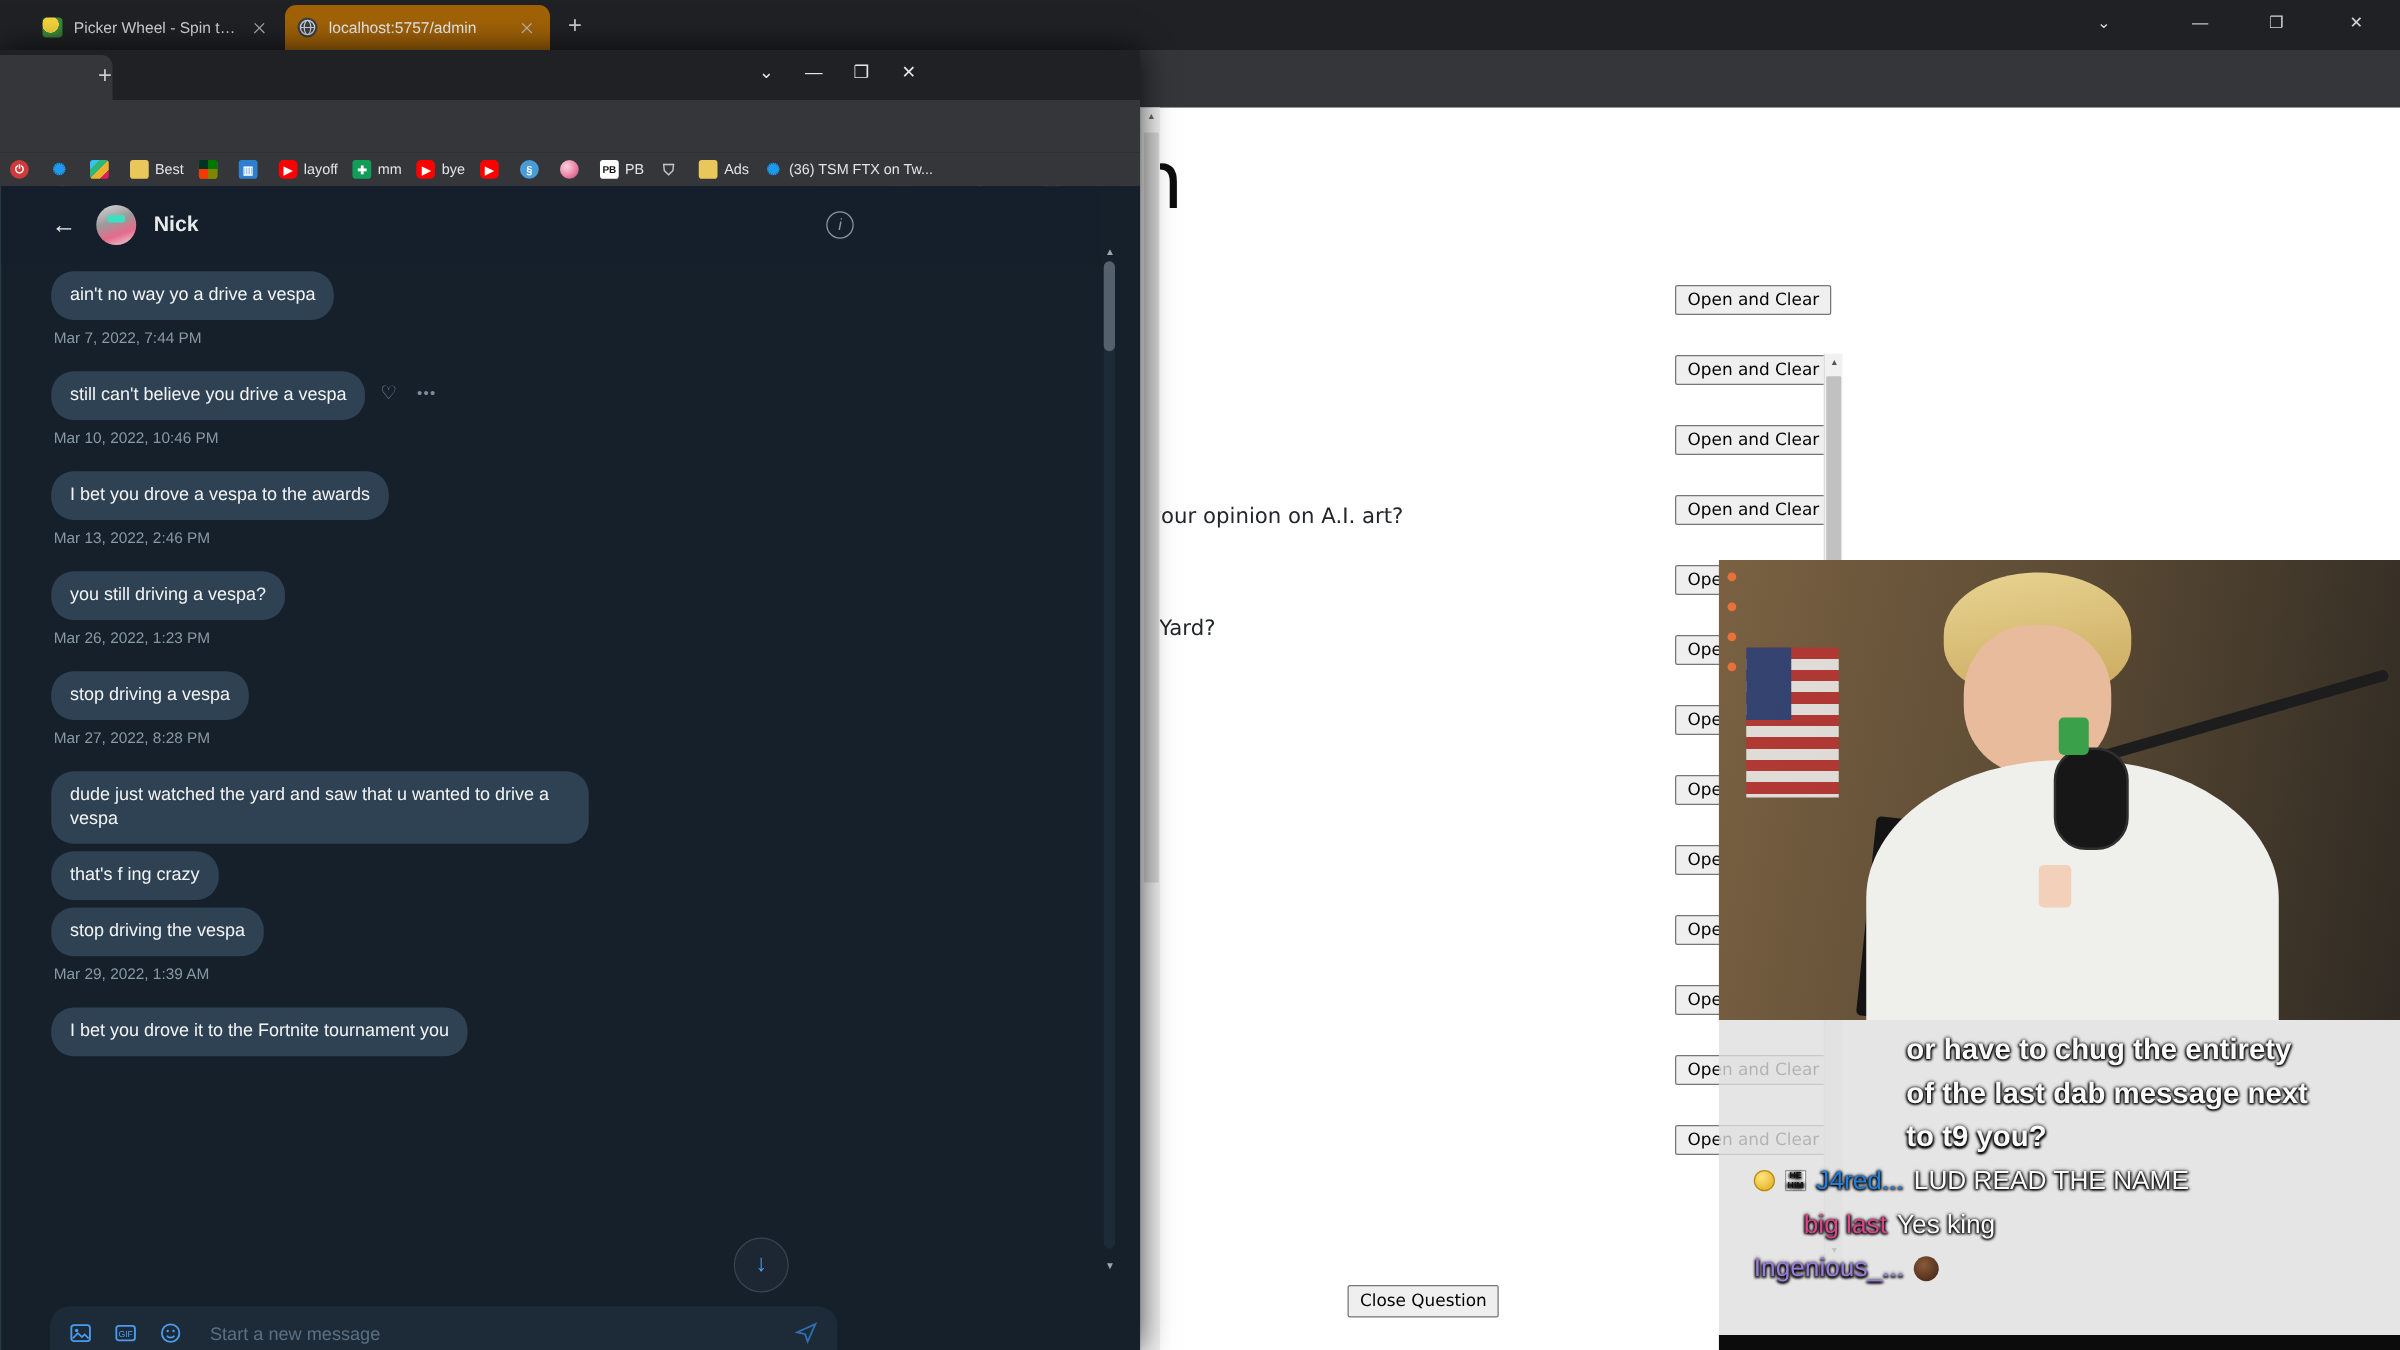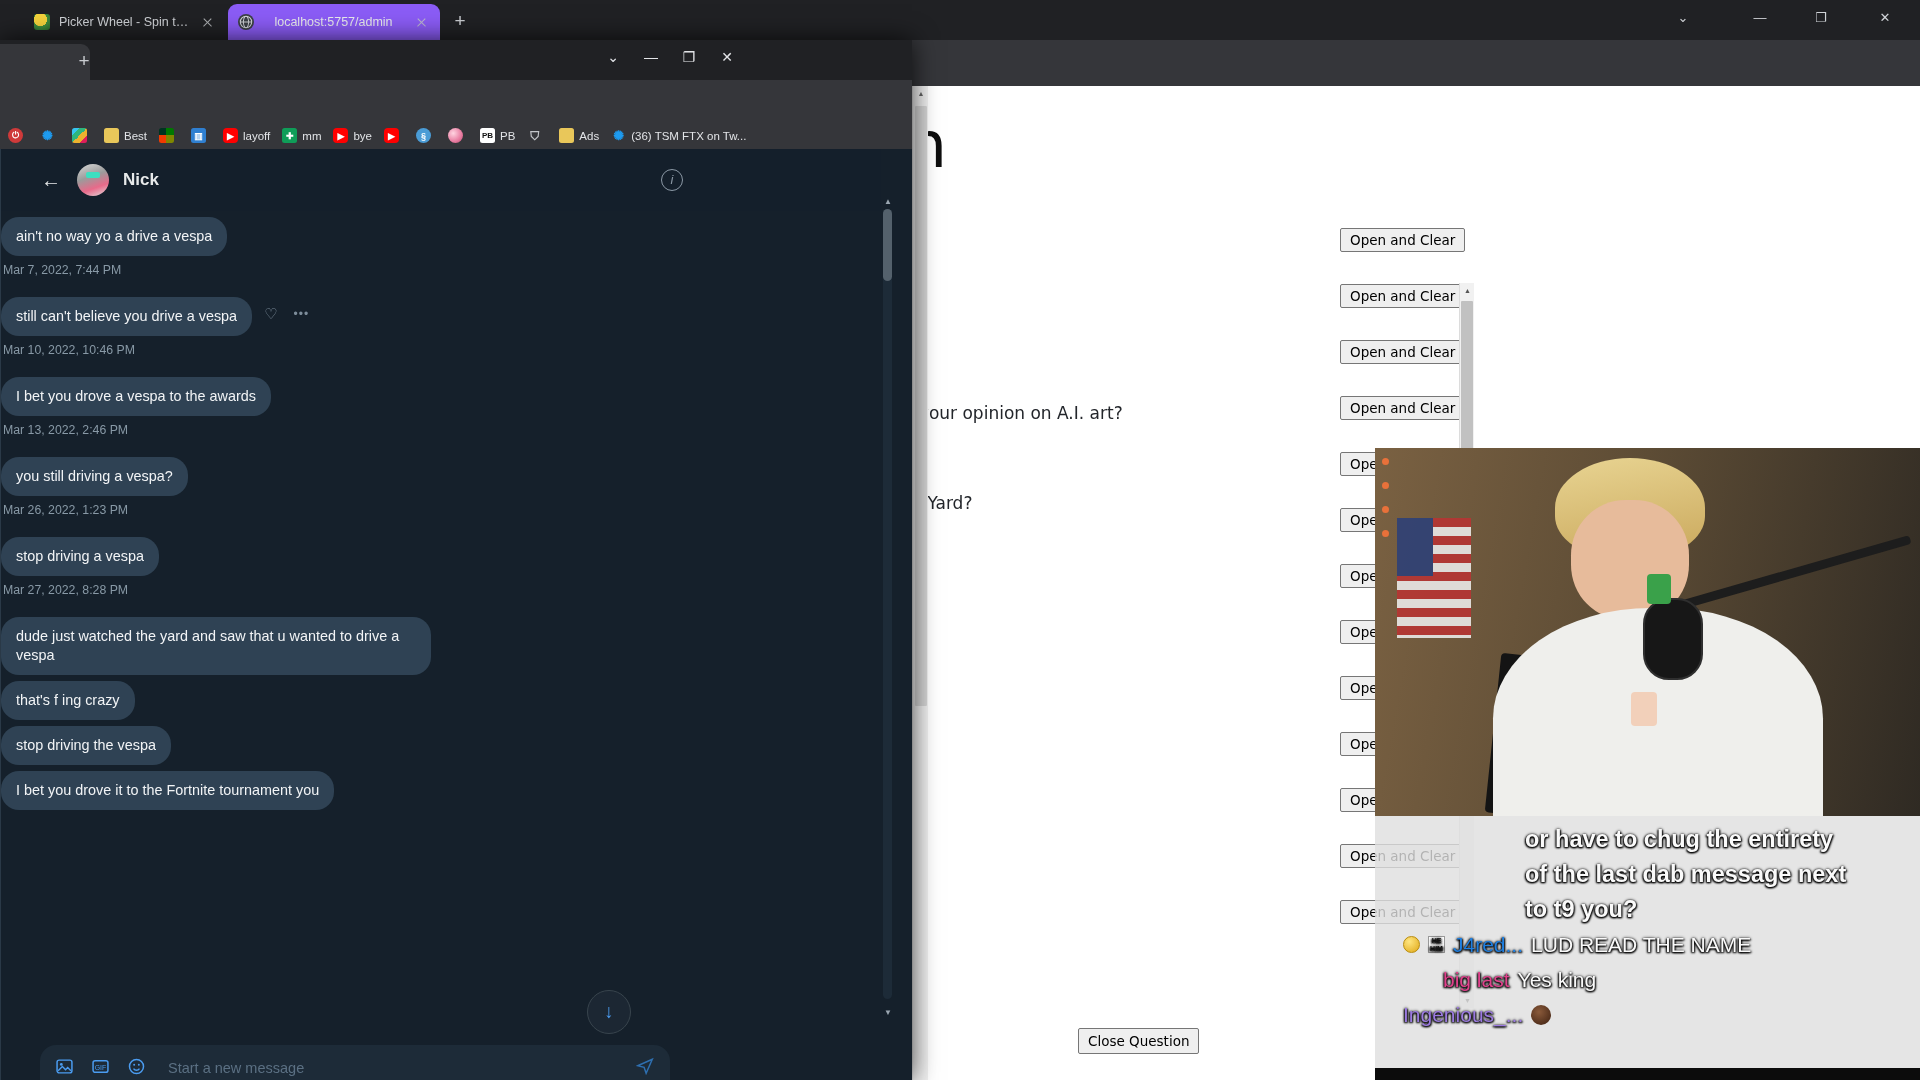--- a/index.html
+++ b/index.html
@@ -21,21 +21,21 @@
   }
   .bw-tab {
     position: absolute; top: 4px; height: 36px;
     border-radius: 9px 9px 0 0;
     display: flex; align-items: center; gap: 9px;
     padding: 0 10px;
     font-size: 12.5px; color: #cfd2d6;
     white-space: nowrap; overflow: hidden;
   }
   .bw-tab.inactive { background: transparent; }
-  .bw-tab.active { background: #8b5cf6; color: #e8eaed; text-align: center; }
+  .bw-tab.active { background: #a16207; color: #e8eaed; }
   .bw-tab .favicon {
     width: 16px; height: 16px; border-radius: 3px; flex: none;
     display: inline-block;
   }
   .bw-tab .tab-title {
     flex: 1; overflow: hidden; text-overflow: ellipsis; font-size: 12.5px;
   }
   .bw-tab .tab-x {
     width: 17px; height: 17px; flex: none; position: relative; opacity: .85;
   }
@@ -216,21 +216,21 @@
     position: relative; overflow: hidden; flex: none;
   }
   .avatar-nick::after {
     content:""; position:absolute; left:9px; top:8px; width:14px; height:6px;
     background:#3ddfc0; border-radius:2px;
   }
   #dm-name { color: #e7e9ea; font-size: 17px; font-weight: 700; }
 
   #dm-scroll {
     position: absolute; left: 0; top: 62px; width: 880px; height: 810px;
-    overflow: hidden; 
+    overflow: hidden; padding-left: 40px;
   }
   .msg {
     display: inline-block; max-width: 410px;
     background: #2f4254; color: #f2f4f6;
     font-size: 14.4px; line-height: 19px;
     border-radius: 18px; padding: 10px 15px;
     margin-top: 6px;
   }
   .msg-row { display: flex; align-items: center; gap: 12px; }
   .msg-actions { display: flex; align-items: center; gap: 16px; color: #7d8d9b; font-size: 15px; }
@@ -681,20 +681,21 @@
       <div>
         <div class="msg-row">
             <div class="msg" style="max-width:430px;">dude just watched the yard and saw that u wanted to drive a vespa</div>
           </div>
         <div class="msg-row">
             <div class="msg">that's f     ing crazy</div>
           </div>
         <div class="msg-row">
             <div class="msg">stop driving the vespa</div>
           </div>
+        <div class="ts">Mar 29, 2022, 1:39 AM</div>
       </div>
 
       <div>
         <div class="msg-row">
             <div class="msg">I bet you drove it to the Fortnite tournament you</div>
           </div>
       </div>
 
     </div>
 

